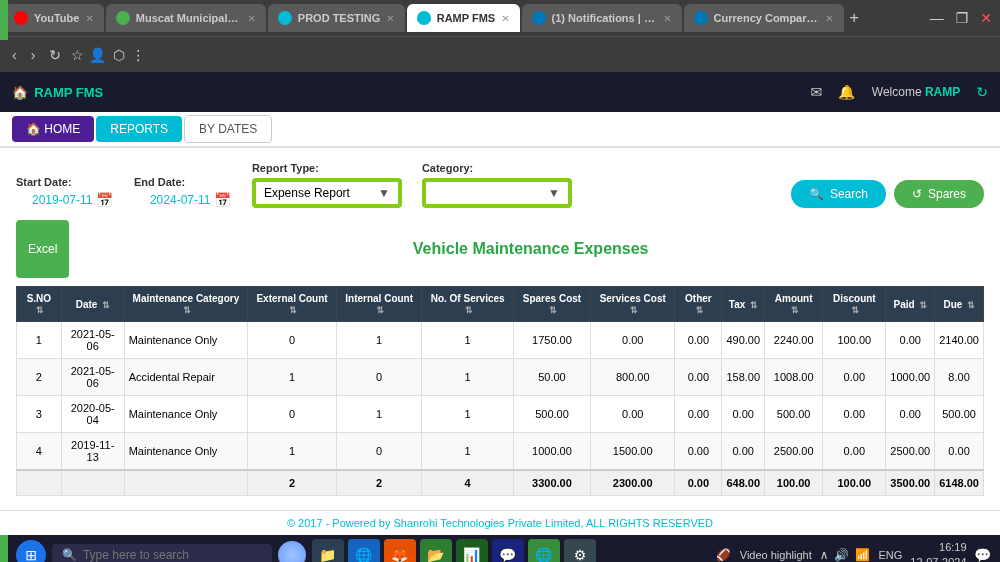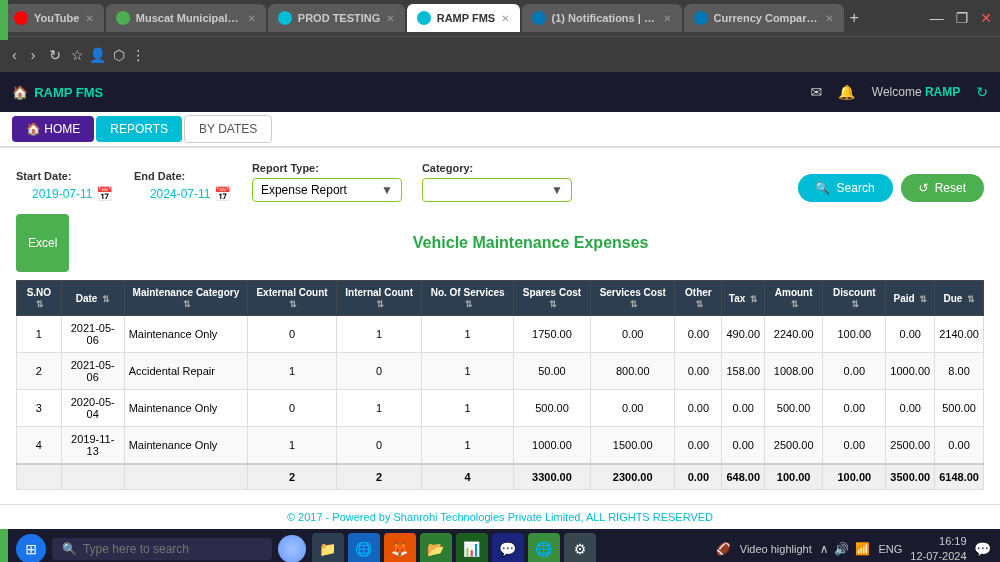--- a/index.html
+++ b/index.html
@@ -36,21 +36,21 @@
 
     
     .content { background: #fff; padding: 14px 16px; }
 
     .filter-row { display: flex; align-items: flex-end; gap: 20px; margin-bottom: 12px; }
     .filter-group { display: flex; flex-direction: column; gap: 4px; }
     .filter-label { font-size: 11px; font-weight: bold; color: #333; }
     .filter-input { display: flex; align-items: center; gap: 4px; margin-left: 16px; }
     .date-val { color: #00bcd4; font-size: 12px; }
     .cal-icon { color: #cc4444; font-size: 14px; cursor: pointer; }
-    .select-box { border: 1px solid #84cc16; border-radius: 4px; padding: 4px 8px; font-size: 12px; background: #fff; display: flex; gap: 6px; cursor: pointer; min-width: 150px; }
+    .select-box { border: 4px solid #84cc16; border-radius: 4px; padding: 4px 8px; font-size: 12px; background: #fff; display: flex; gap: 6px; cursor: pointer; min-width: 150px; }
     .select-box .arrow { margin-left: auto; color: #555; }
     .search-reset { margin-left: auto; display: flex; gap: 8px; }
     .btn-search { background: #00bcd4; color: white; border: none; border-radius: 20px; padding: 7px 18px; cursor: pointer; font-size: 12px; display: flex; align-items: center; gap: 6px; }
     .btn-reset { background: #4CAF50; color: white; border: none; border-radius: 20px; padding: 7px 18px; cursor: pointer; font-size: 12px; display: flex; align-items: center; gap: 6px; }
 
     .table-header-row { display: flex; align-items: center; gap: 8px; margin-bottom: 8px; }
     .btn-show10 { background: #2c3e50; color: white; border: none; border-radius: 4px; padding: 5px 12px; cursor: pointer; font-size: 12px; }
     .btn-excel { background: #4CAF50; color: white; border: none; border-radius: 4px; padding: 22px 12px; cursor: pointer; font-size: 12px; }
     .table-title { flex: 1; text-align: center; color: #28a745; font-size: 16px; font-weight: bold; }
 
@@ -193,21 +193,21 @@
         <span class="arrow">▼</span>
       </div>
     </div>
     <div class="search-reset">
       <button class="btn-search">
         <span>🔍</span>
         <span>Search</span>
       </button>
       <button class="btn-reset">
         <span>↺</span>
-        <span>Reset</span>
+        <span>Spares</span>
       </button>
     </div>
   </div>
 
   <div class="table-header-row">
     <button class="btn-excel">Excel</button>
     <span class="table-title">Vehicle Maintenance Expenses</span>
   </div>
 
   <table>

